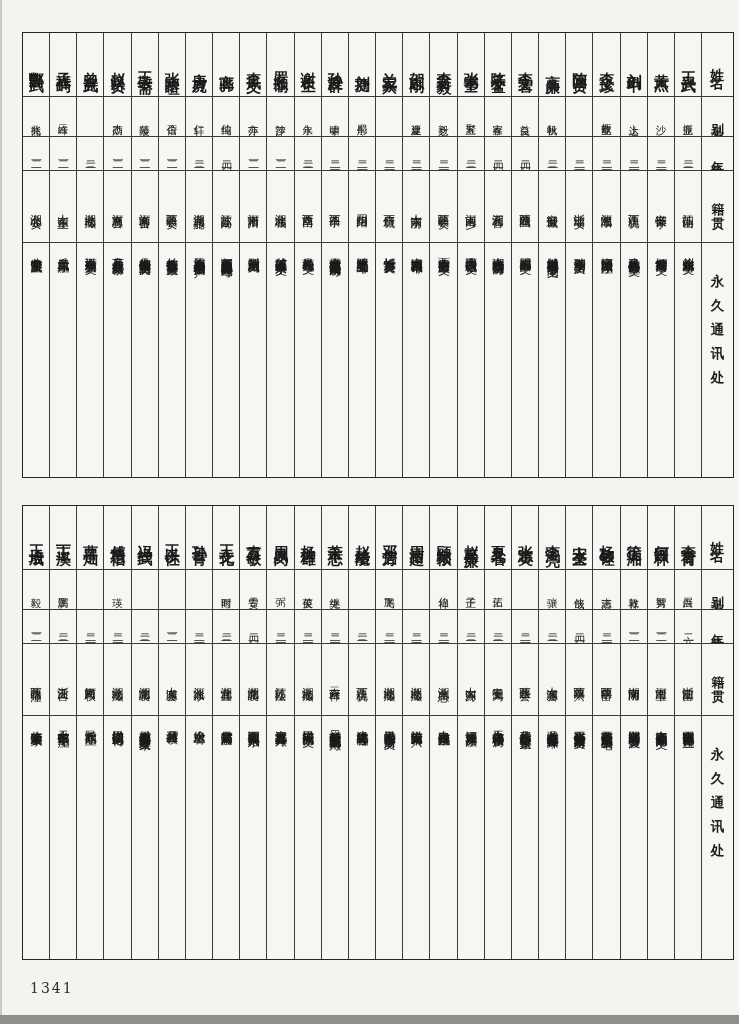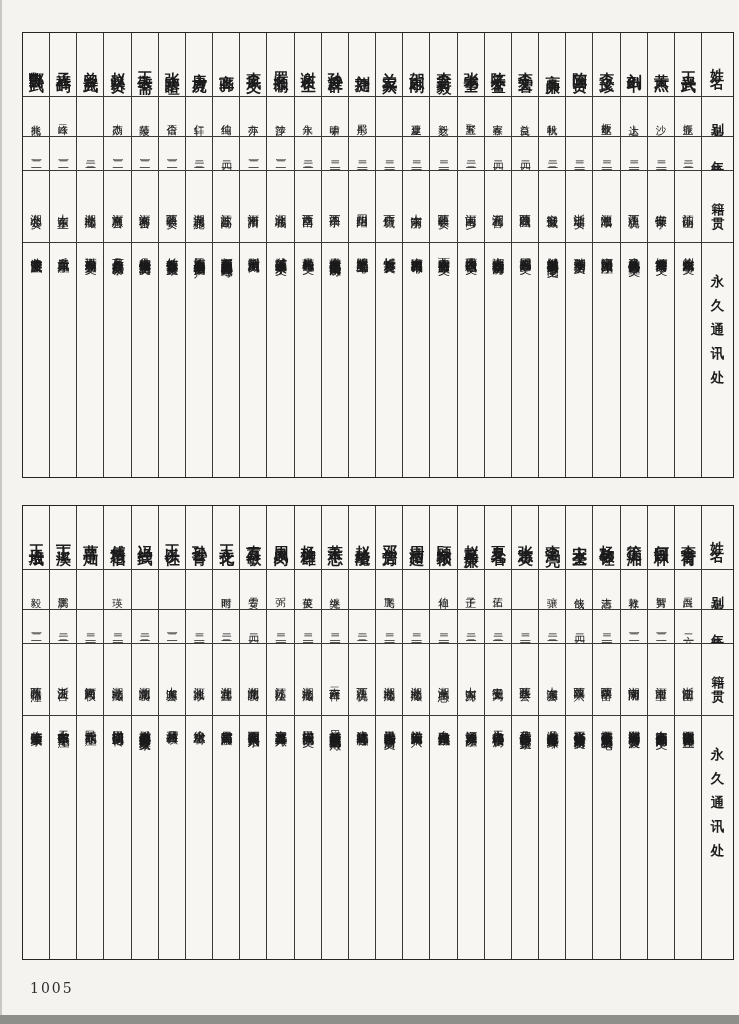--- a/index.html
+++ b/index.html
@@ -478,16 +478,16 @@
   </div>
 
   <div class="col person-col">
     <div class="cell name-cell">王培成</div>
     <div class="cell alias-cell">毅</div>
     <div class="cell age-cell">二一</div>
     <div class="cell native-cell">陕西临潼</div>
     <div class="cell addr-cell">临潼新丰镇李家坡</div>
   </div>
 </div>
-  <div class="page-number">1005</div>
+  <div class="page-number">1341</div>
   <div class="scan-edge-left"></div>
   <div class="scan-edge-bottom"></div>
 </div>
 
 </body></html>

